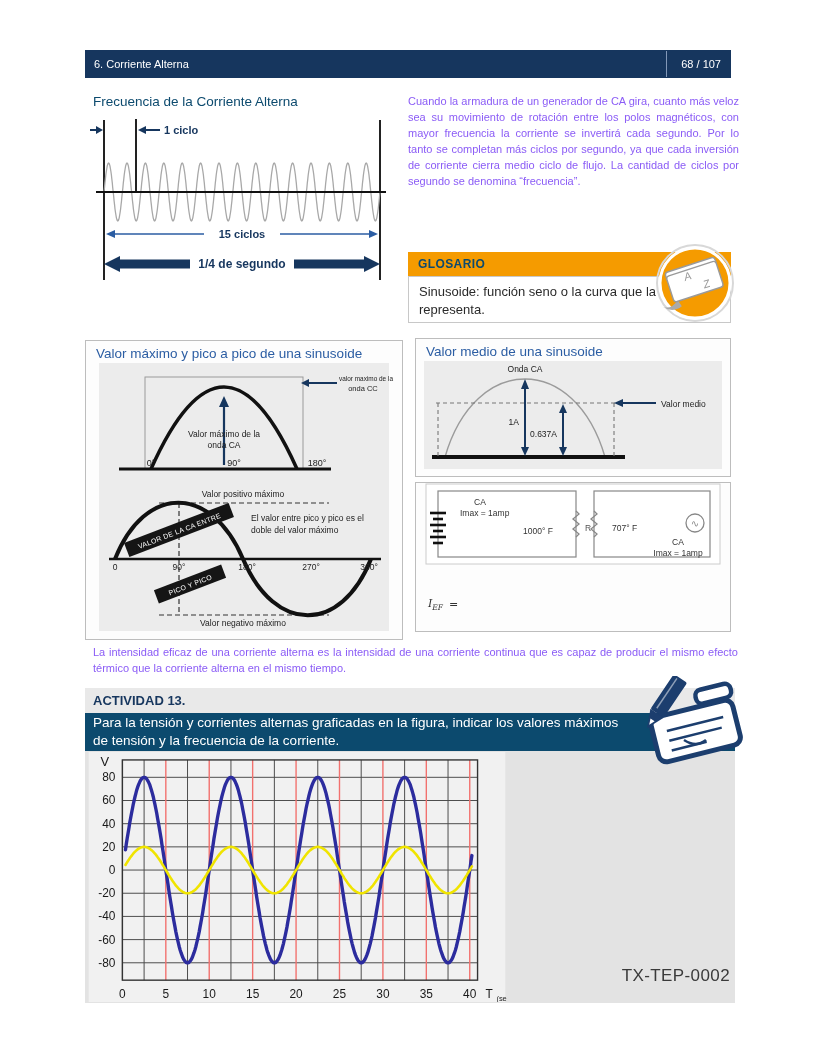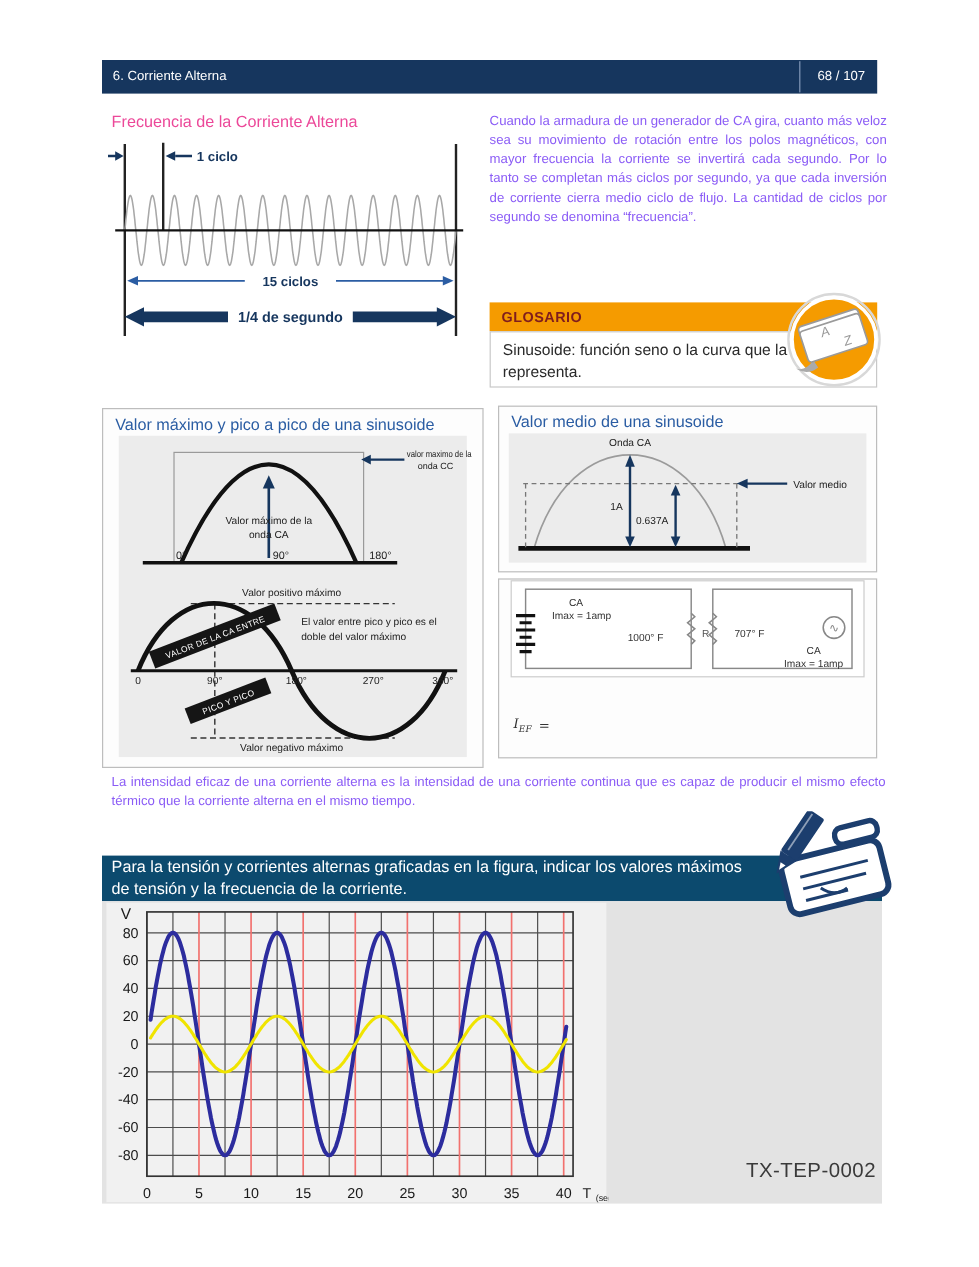--- a/index.html
+++ b/index.html
@@ -4,26 +4,26 @@
 <style>
   html,body{margin:0;padding:0;background:#fff;}
   .page{position:relative;width:816px;height:1056px;background:#fff;outline:1px solid #cfcfcf;
         font-family:"Liberation Sans",sans-serif;overflow:hidden;}
   
   .hdr{position:absolute;left:85px;top:50px;width:646px;height:28px;background:#16365e;
        display:flex;align-items:center;justify-content:space-between;color:#fff;font-size:11px;}
   .hdr .sec{padding-left:9px;}
   .hdr .pg{border-left:1px solid #8298b8;padding:7px 10px 7px 14px;}
   
-  .h-blue{position:absolute;color:#ec4899;font-size:13.5px;}
+  .h-blue{position:absolute;color:#0c4a6e;font-size:13.5px;}
   .serif-par{position:absolute;font-family:Liberation Sans, sans-serif;font-size:11px;line-height:1.45;
              color:#8b5cf6;text-align:justify;}
   
   .glos-bar{position:absolute;left:408px;top:252px;width:323px;height:24px;background:#f59b00;
-            color:#7f1d1d;font-weight:bold;font-size:12px;line-height:24px;padding-left:10px;
+            color:#0c4a6e;font-weight:bold;font-size:12px;line-height:24px;padding-left:10px;
             box-sizing:border-box;letter-spacing:.4px;}
   .glos-box{position:absolute;left:408px;top:276px;width:323px;height:47px;background:#fff;
             border:1px solid #c8c8c8;box-sizing:border-box;font-size:13px;color:#2a2a2a;
             padding:6px 10px;line-height:1.35;}
   .glos-box .inner{width:250px;}
   
   .fig-box{position:absolute;background:#fdfdfd;border:1px solid #bdbdbd;box-sizing:border-box;}
   .fig-title{color:#2b5da3;font-size:13.5px;padding:5px 10px 2px 10px;}
   
   .act-hdr{position:absolute;left:85px;top:688px;width:650px;height:25px;background:#e9e9e9;
@@ -202,20 +202,23 @@
       <text x="258" y="73" text-anchor="middle" font-size="8.5" fill="#333">Imax = 1amp</text>
     </svg>
     <div class="formula">
       <span><span>I</span><sub>EF</sub></span>
       <span>=</span>
     </div>
   </div>
 
   <div class="serif-par" style="left:93px;top:645px;width:645px;">La intensidad eficaz de una corriente alterna es la intensidad de una corriente continua que es capaz de producir el mismo efecto térmico que la corriente alterna en el mismo tiempo.</div>
 
+  <div class="act-hdr">
+    <span>ACTIVIDAD 13.</span>
+  </div>
   <div class="act-banner">
     <div class="txt">Para la tensión y corrientes alternas graficadas en la figura, indicar los valores máximos de tensión y la frecuencia de la corriente.</div>
   </div>
   <svg class="icon-abs" style="left:630px;top:676px;" width="118" height="92" viewBox="0 0 118 92">
     <g transform="translate(66,56) rotate(-14)">
       <rect x="8" y="-40" width="36" height="14" rx="6" fill="#fff" stroke="#1c3e6e" stroke-width="4.5"></rect>
       <rect x="-42" y="-24" width="84" height="46" rx="8" fill="#fff" stroke="#1c3e6e" stroke-width="5"></rect>
       <line x1="-28" y1="-8" x2="30" y2="-8" stroke="#1c3e6e" stroke-width="2.5"></line>
       <line x1="-28" y1="2" x2="26" y2="2" stroke="#1c3e6e" stroke-width="2.5"></line>
       <line x1="-28" y1="12" x2="8" y2="12" stroke="#1c3e6e" stroke-width="2.5"></line>

